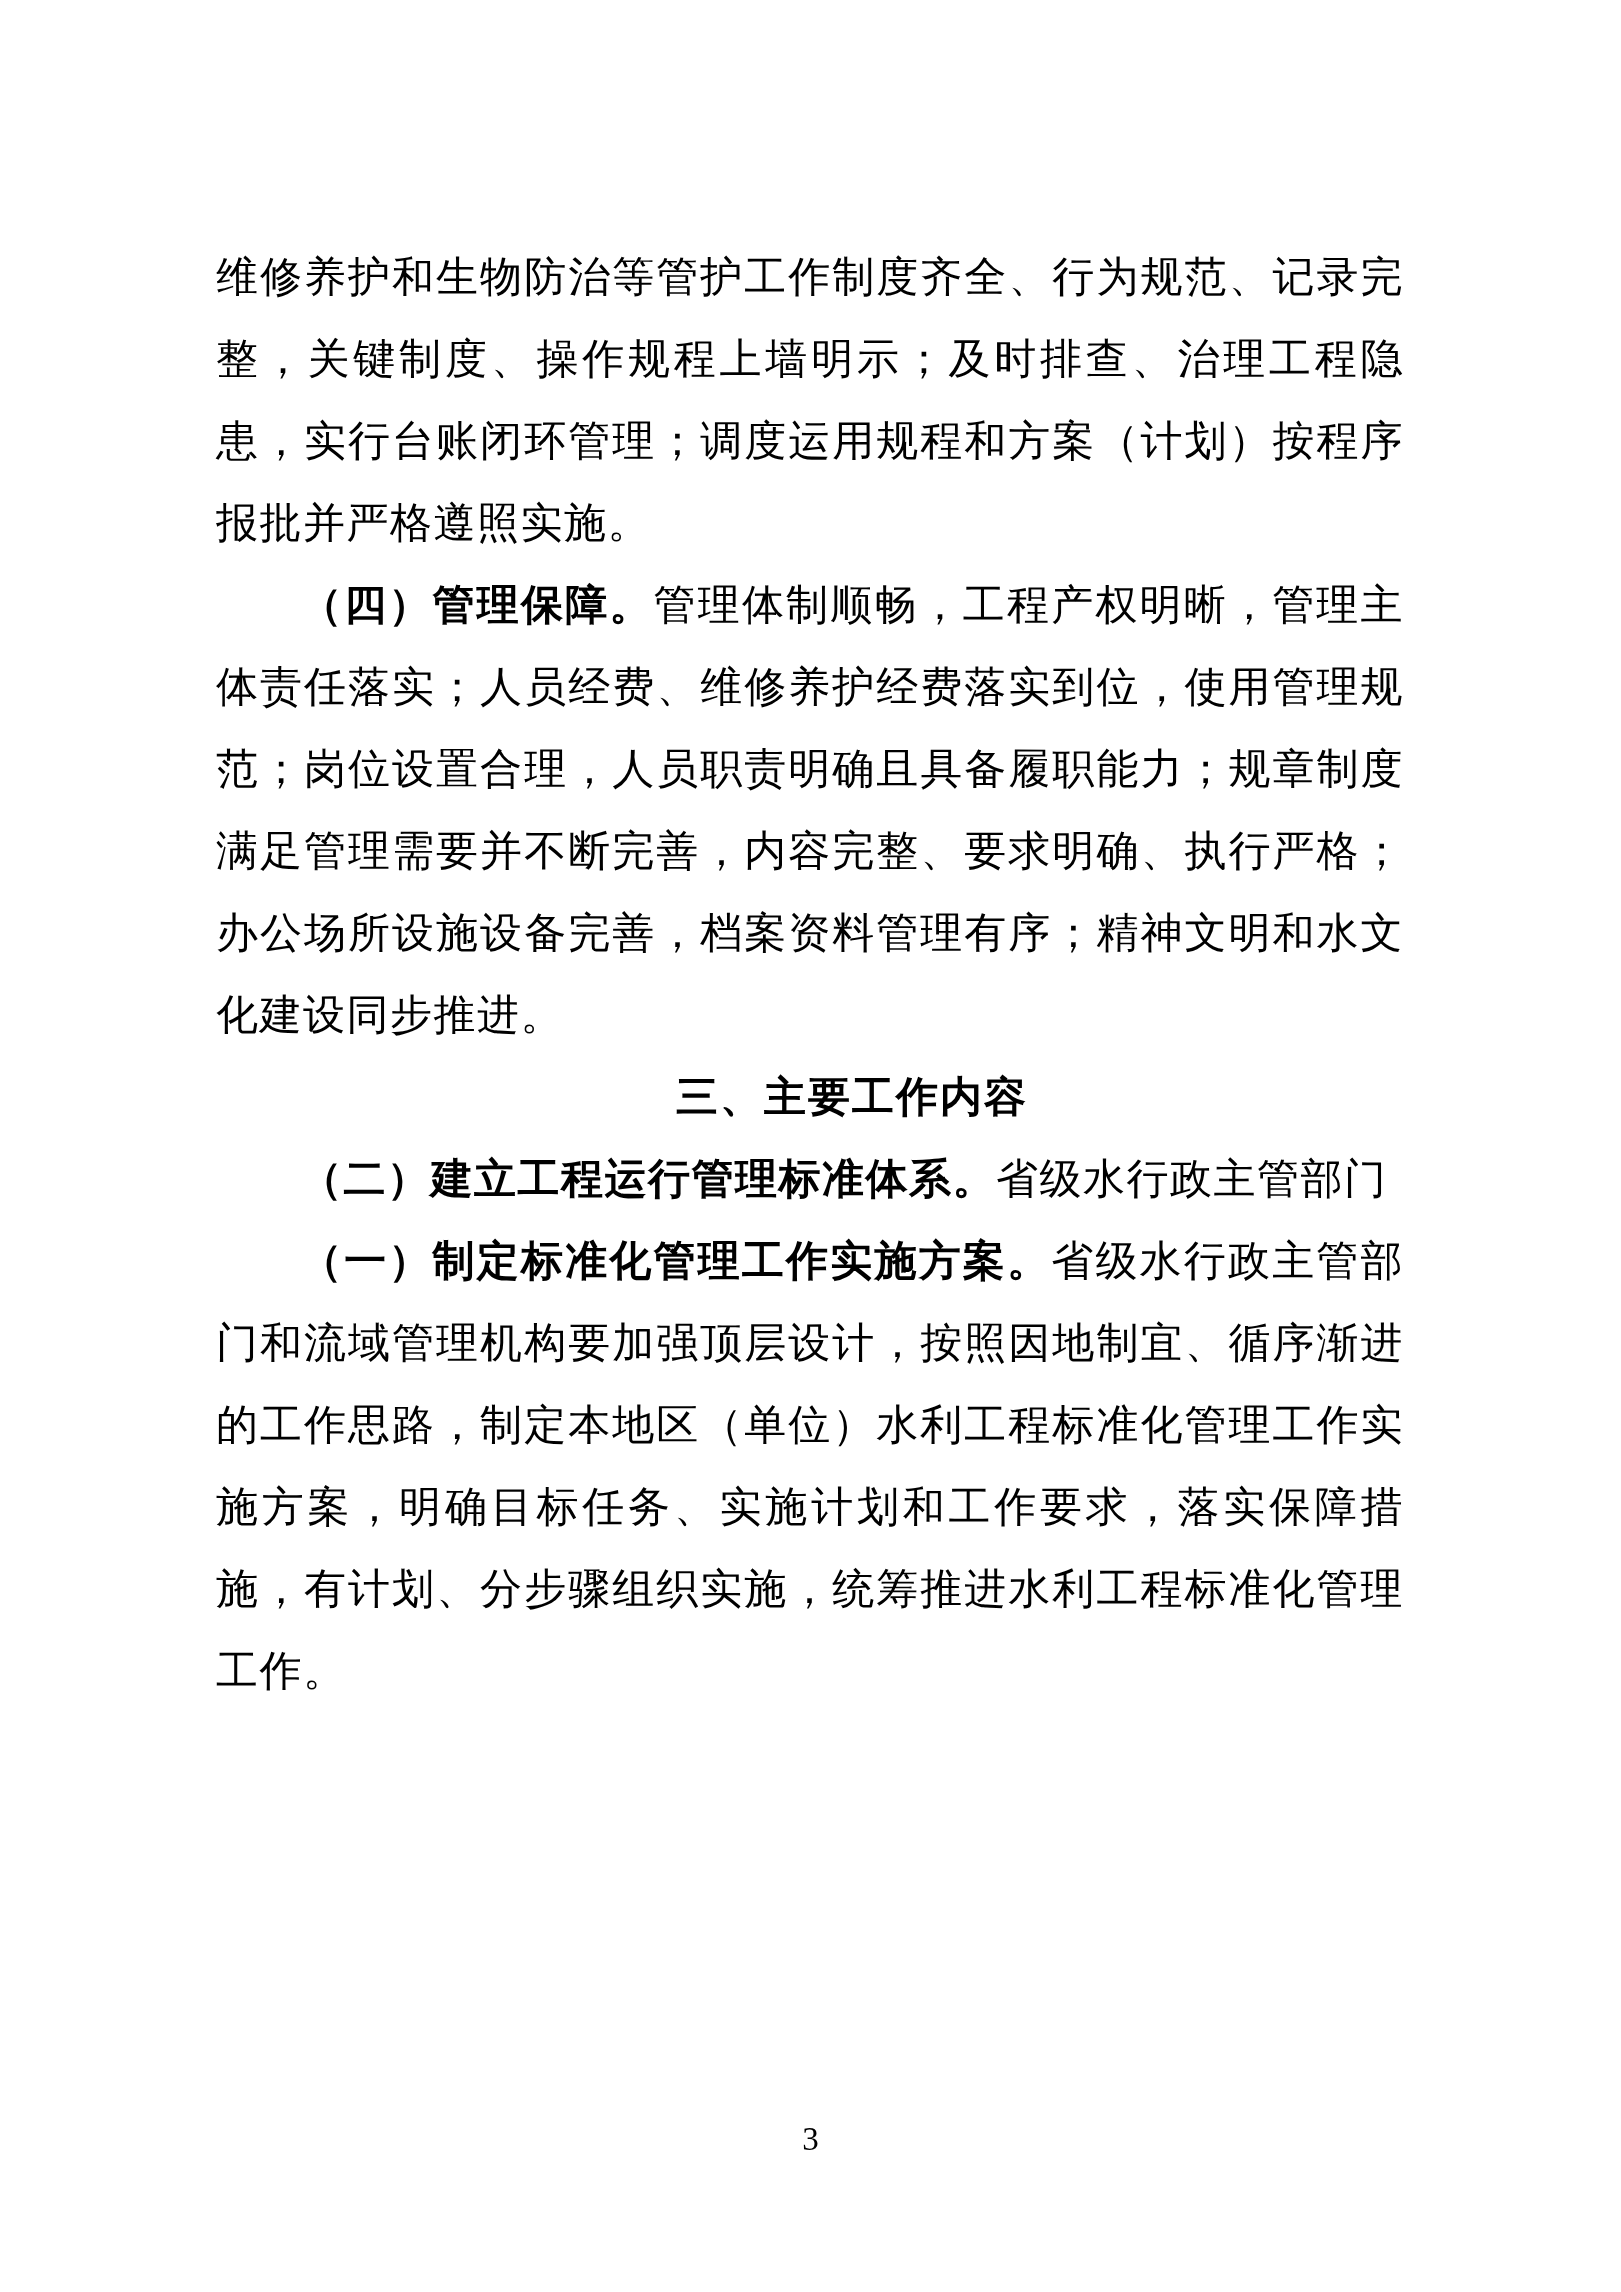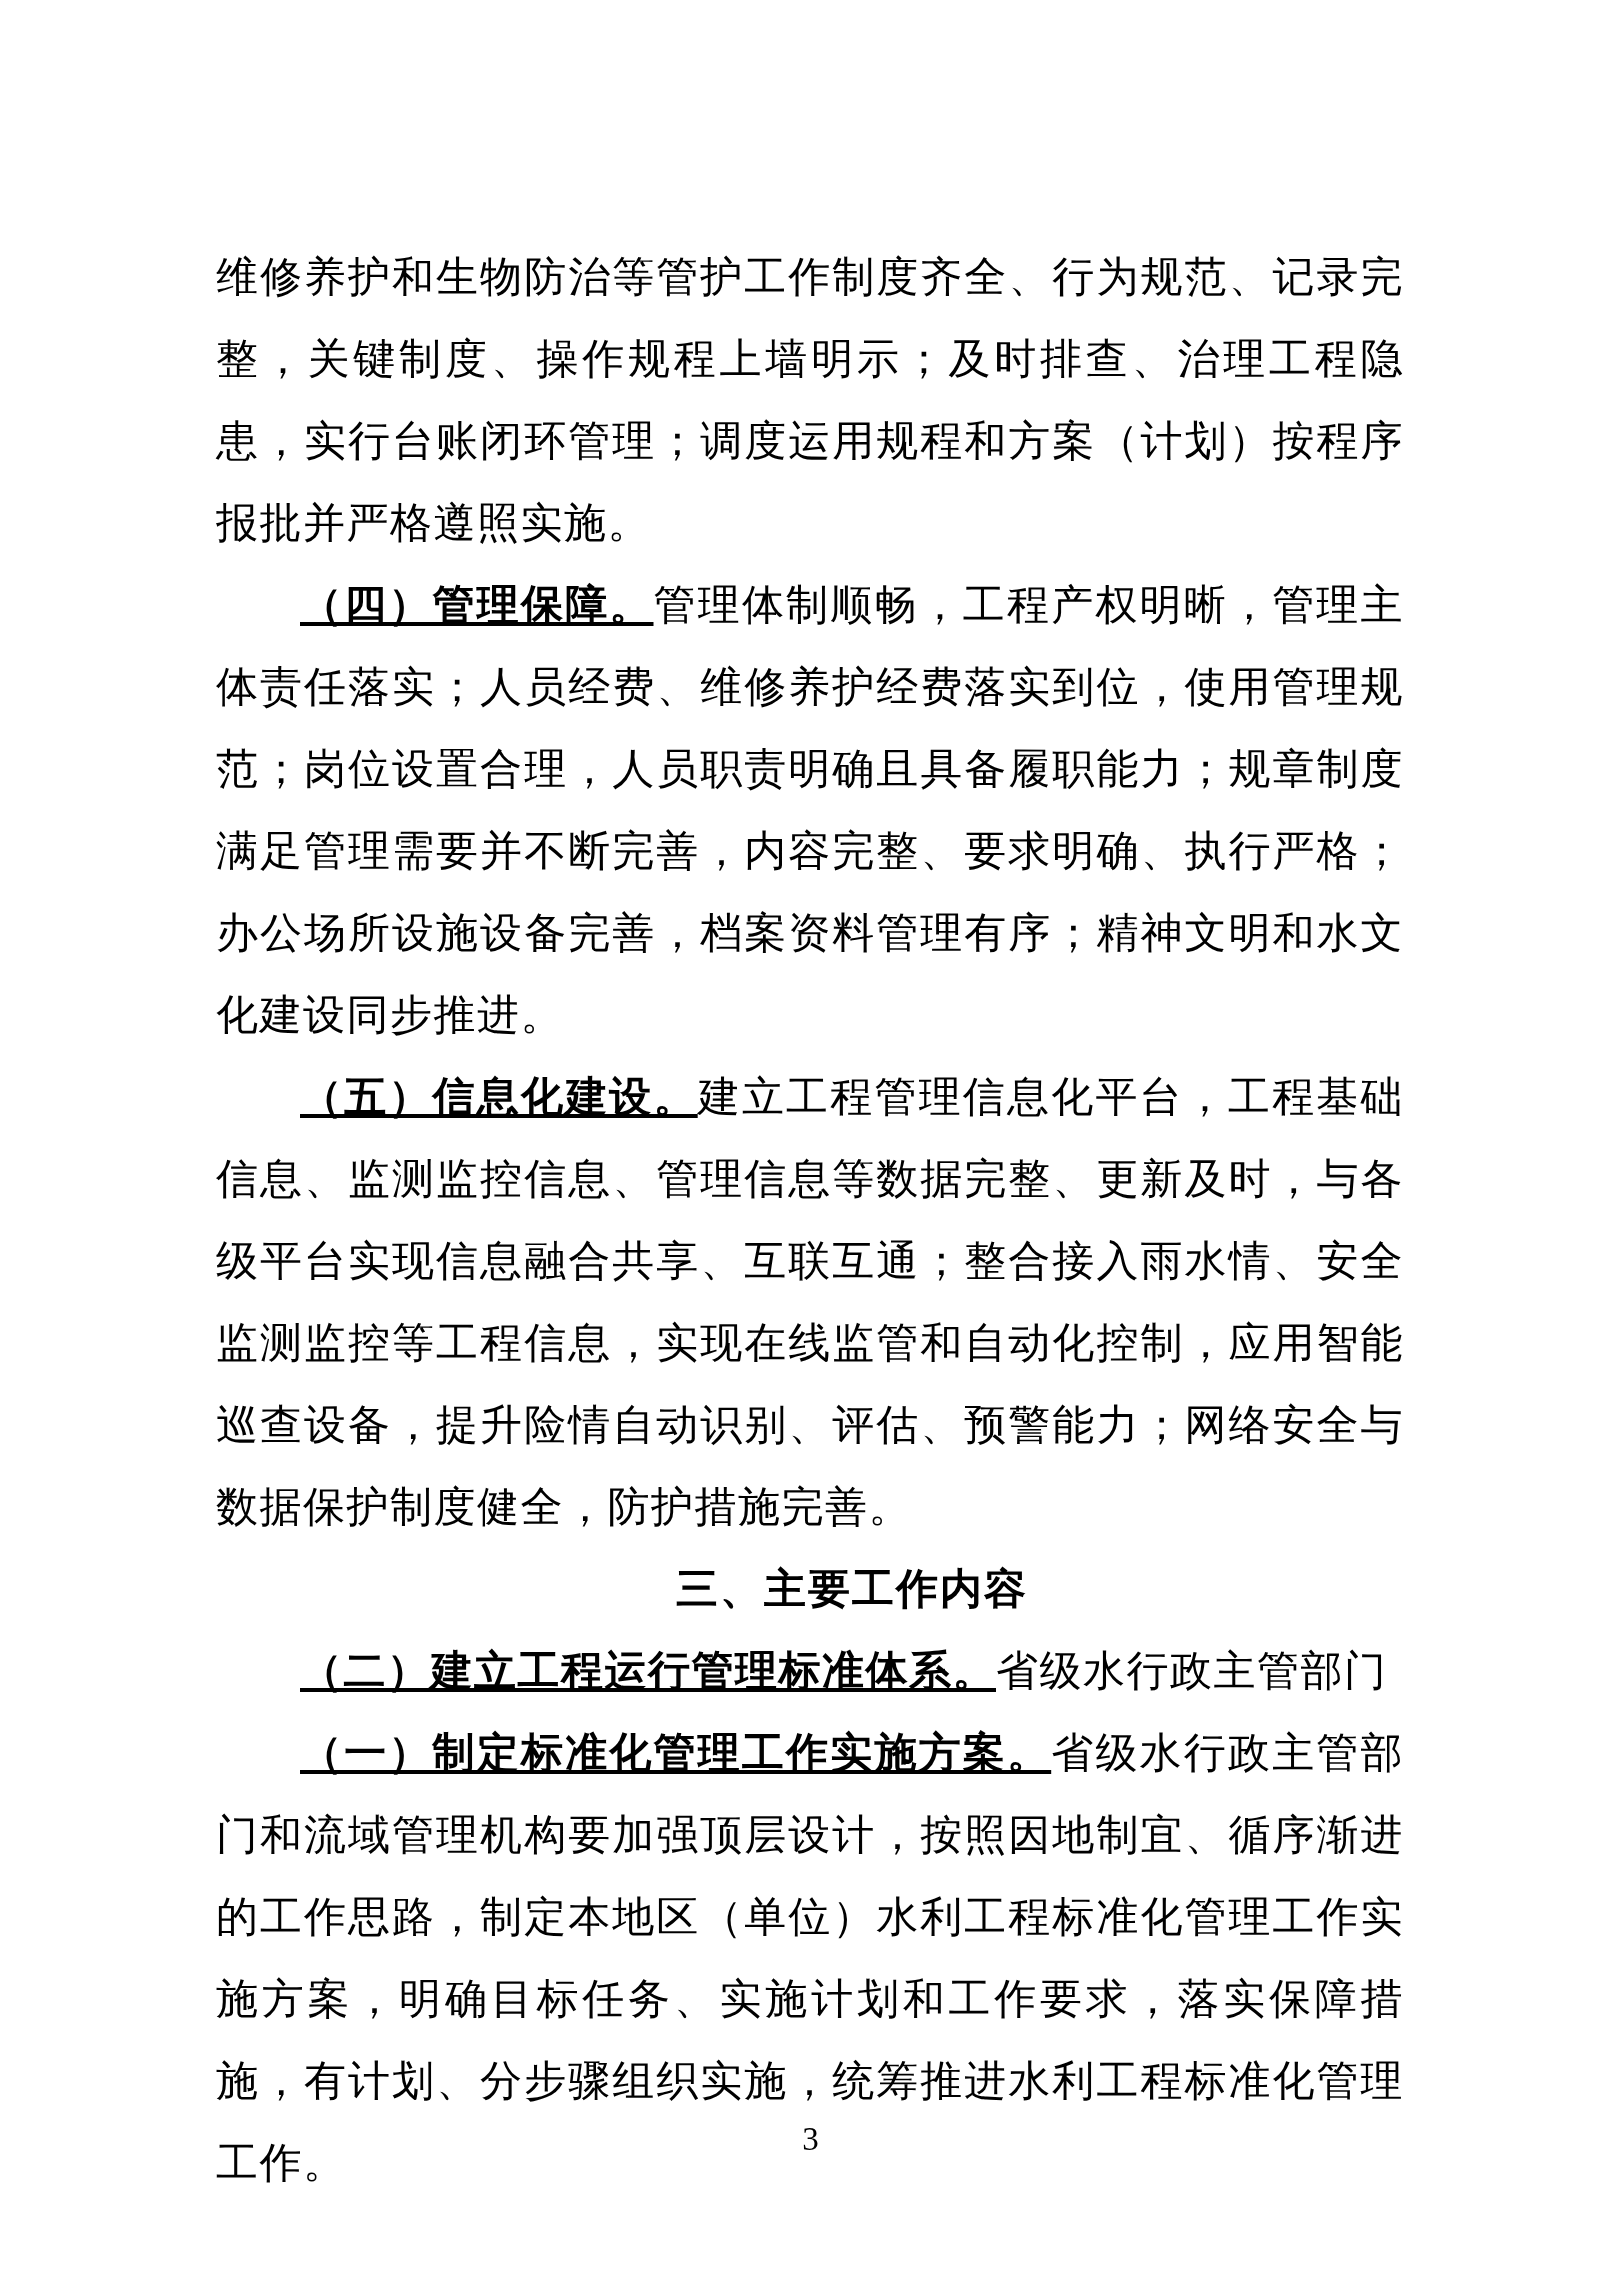--- a/index.html
+++ b/index.html
@@ -30,21 +30,20 @@
   }
   .para {
     margin: 0;
     text-indent: 2em;
   }
   .para.continuation {
     text-indent: 0;
   }
   .lead {
     font-weight: 700;
-    text-decoration: underline;
   }
   .heading {
     margin: 0;
     font-family: "Liberation Sans", sans-serif;
     font-weight: 700;
     font-size: 42px;
     line-height: 82px;
     letter-spacing: 2px;
     text-indent: 2em;
     text-align: center;
@@ -64,21 +63,20 @@
 </head>
 <body>
 
 <div class="page">
   <main class="body-text">
 
     <p class="para continuation">维修养护和生物防治等管护工作制度齐全、行为规范、记录完整，关键制度、操作规程上墙明示；及时排查、治理工程隐患，实行台账闭环管理；调度运用规程和方案（计划）按程序报批并严格遵照实施。</p>
 
     <p class="para"><span class="lead">（四）管理保障。</span><span class="plain">管理体制顺畅，工程产权明晰，管理主体责任落实；人员经费、维修养护经费落实到位，使用管理规范；岗位设置合理，人员职责明确且具备履职能力；规章制度满足管理需要并不断完善，内容完整、要求明确、执行严格；办公场所设施设备完善，档案资料管理有序；精神文明和水文化建设同步推进。</span></p>
 
-    <p class="para"><span class="lead">（五）信息化建设。</span><span class="plain">建立工程管理信息化平台，工程基础信息、监测监控信息、管理信息等数据完整、更新及时，与各级平台实现信息融合共享、互联互通；整合接入雨水情、安全监测监控等工程信息，实现在线监管和自动化控制，应用智能巡查设备，提升险情自动识别、评估、预警能力；网络安全与数据保护制度健全，防护措施完善。</span></p>
 
     <h2 class="heading">三、主要工作内容</h2>
 
     <p class="para"><span class="lead">（二）建立工程运行管理标准体系。</span><span class="plain">省级水行政主管部门</span></p>
 
     <p class="para"><span class="lead">（一）制定标准化管理工作实施方案。</span><span class="plain">省级水行政主管部门和流域管理机构要加强顶层设计，按照因地制宜、循序渐进的工作思路，制定本地区（单位）水利工程标准化管理工作实施方案，明确目标任务、实施计划和工作要求，落实保障措施，有计划、分步骤组织实施，统筹推进水利工程标准化管理工作。</span></p>
 
   </main>
 
   <footer class="page-number">3</footer>

